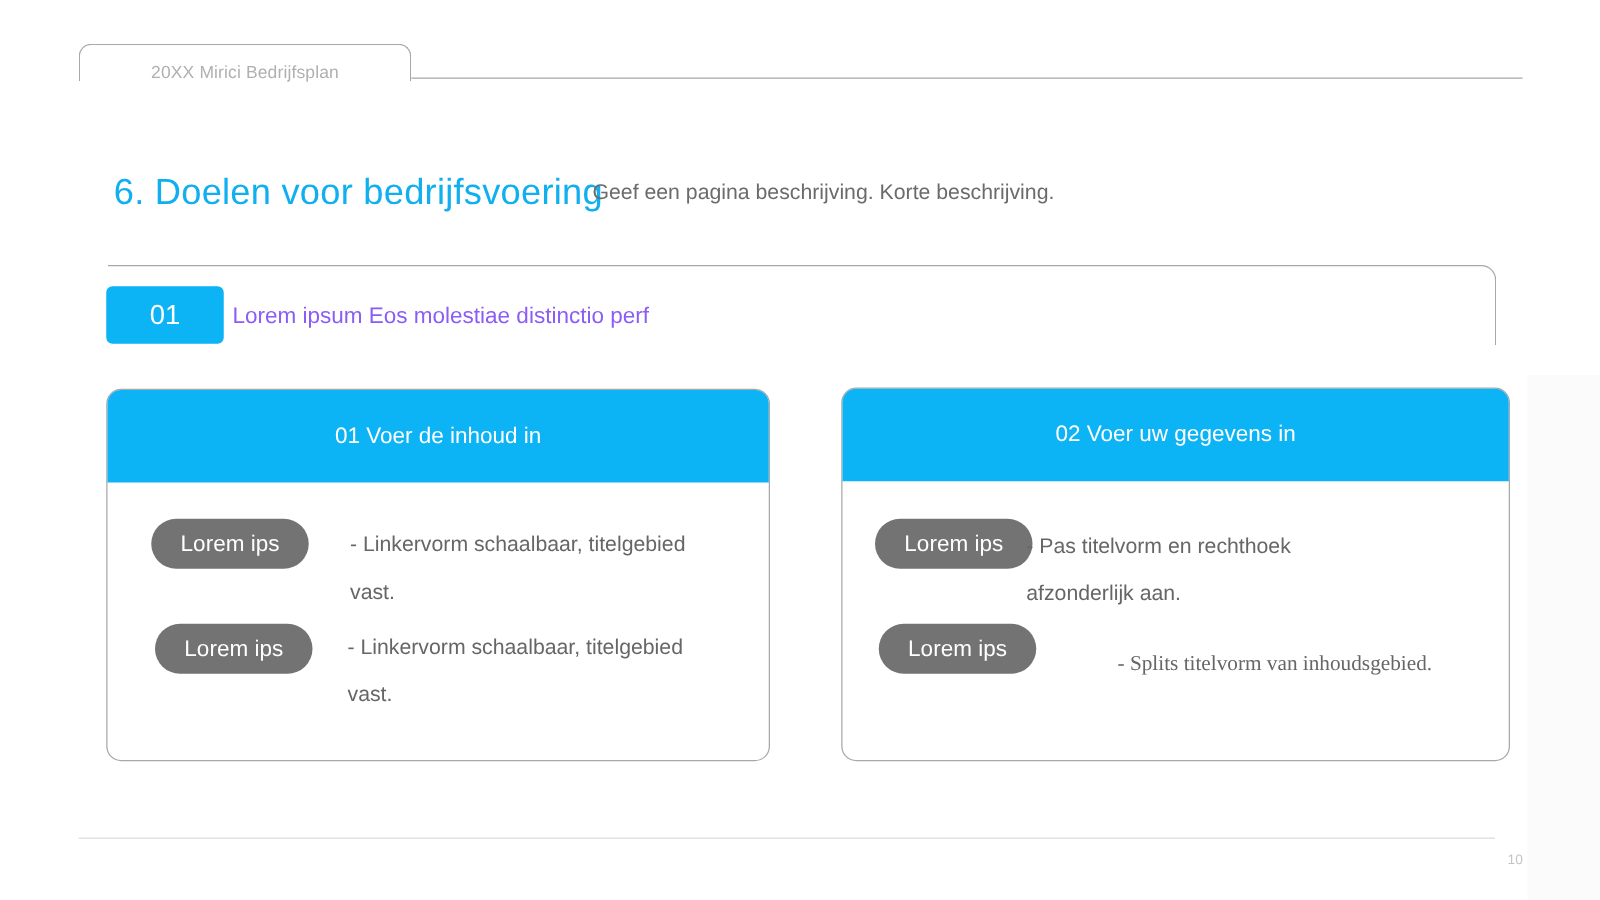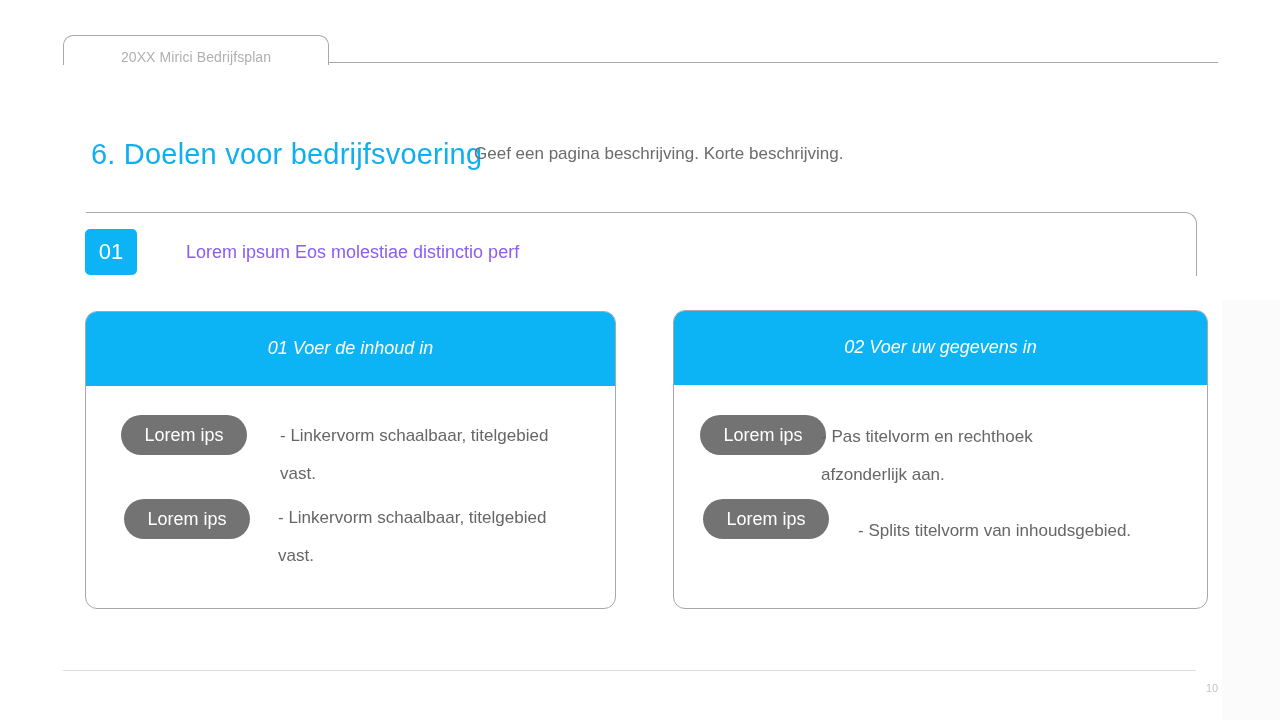--- a/index.html
+++ b/index.html
@@ -26,29 +26,29 @@
     }
     .page-desc {
       position: absolute; left: 474px; top: 144px; font-size: 17px; color: #6b6b6b; white-space: nowrap;
     }
 
     .frame {
       position: absolute; left: 86px; top: 212px; width: 1111px; height: 64px;
       border-top: 1px solid #a8a8a8; border-right: 1px solid #a8a8a8; border-top-right-radius: 12px;
     }
     .num-badge {
-      position: absolute; left: 85px; top: 229px; width: 52px; height: 46px;
+      position: absolute; left: 85px; top: 229px; width: 94px; height: 46px;
       background: #0cb3f5; border-radius: 5px; color: #fff; font-size: 22px;
       display: flex; align-items: center; justify-content: center;
     }
     .lead-text { position: absolute; left: 186px; top: 242px; font-size: 18px; color: #8b5cf6; white-space: nowrap; }
 
     .card {
       position: absolute; top: 311px; height: 298px; border: 1px solid #a8a8a8; border-radius: 12px;
-      background: #fff; overflow: hidden; font-style: italic;
+      background: #fff; overflow: hidden;
     }
     .card.c1 { left: 85px; width: 531px; }
     .card.c2 { left: 661px; top: 310px; width: 535px; height: 299px; margin-left: 12px; }
     .card-head {
       position: absolute; left: -1px; top: -1px; right: -1px; height: 75px; background: #0cb3f5;
       color: #fff; font-size: 18px; display: flex; align-items: center; justify-content: center;
       border-radius: 12px 12px 0 0;
     }
 
     .pill {
@@ -85,16 +85,16 @@
 </div>
 
 <div class="pill" style="left:121px; top:415px;">Lorem ips</div>
 <div class="item-text" style="left:280px; top:417px;">- Linkervorm schaalbaar, titelgebied vast.</div>
 <div class="pill" style="left:124px; top:499px;">Lorem ips</div>
 <div class="item-text" style="left:278px; top:499px;">- Linkervorm schaalbaar, titelgebied vast.</div>
 
 <div class="pill" style="left:700px; top:415px;">Lorem ips</div>
 <div class="item-text" style="left:821px; top:418px; width:270px;">- Pas titelvorm en rechthoek afzonderlijk aan.</div>
 <div class="pill" style="left:703px; top:499px;">Lorem ips</div>
-<div class="item-text" style="left:858px; top:512px; width:330px;">- Splits titelvorm van inhoudsgebied.</div>
+<div class="item-text" style="left:894px; top:512px; width:330px;font-family:Liberation Serif, serif;">- Splits titelvorm van inhoudsgebied.</div>
 
 <div class="footer-line"></div>
 <div class="page-num">10</div>
 
 </body></html>

